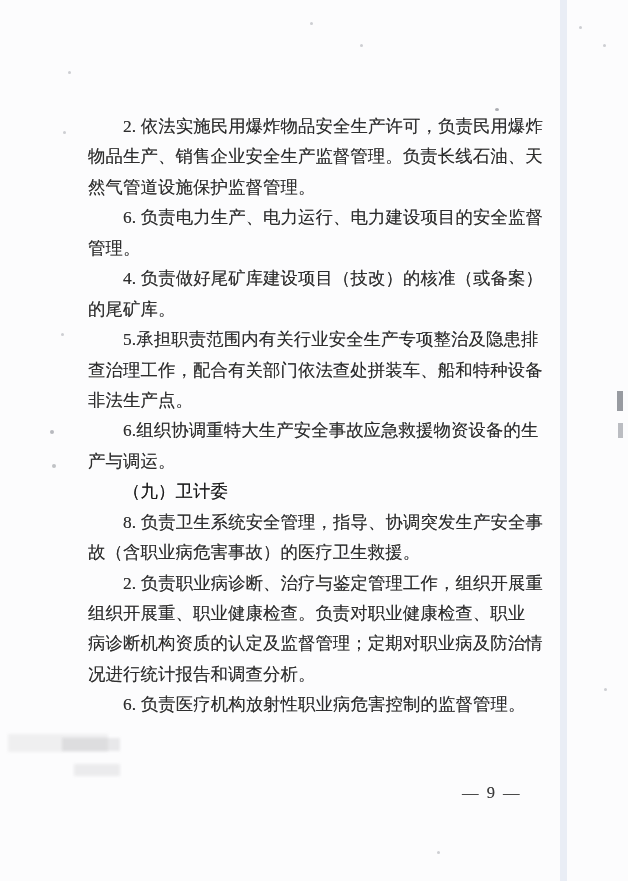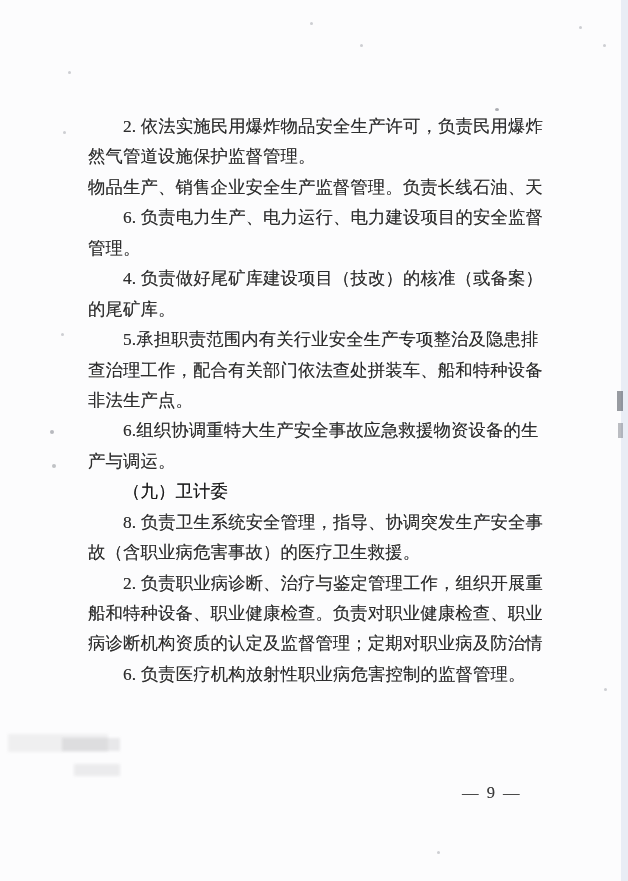--- a/index.html
+++ b/index.html
@@ -7,21 +7,21 @@
     padding: 0;
     width: 628px;
     height: 881px;
     background: var(--paper, #fcfcfd);
     overflow: hidden;
     font-family: "Liberation Serif", "DejaVu Serif", serif;
   }
   .page {
     position: absolute;
     left: 0; top: 0;
-    width: 628px; height: 881px;
+    width: 567px; height: 881px;
     background: var(--paper, #fcfcfd);
   }
   
   .edge-strip {
     position: absolute;
     top: 0; right: 0;
     width: 7px; height: 881px;
     background: var(--edge_strip, #e9edf5);
   }
   .content {
@@ -76,37 +76,38 @@
   .sp11 { left: 310px; top: 22px;  }
   .sp12 { left: 360px; top: 44px;  }
 </style>
 </head>
 <body>
 
 <div class="page">
 
   <div class="content">
     <div class="line indent">2. 依法实施民用爆炸物品安全生产许可，负责民用爆炸</div>
+    <div class="line">物品生产、销售企业安全生产监督管理。负责长线石油、天</div>
     <div class="line">然气管道设施保护监督管理。</div>
-    <div class="line">物品生产、销售企业安全生产监督管理。负责长线石油、天</div>
     <div class="line indent">6. 负责电力生产、电力运行、电力建设项目的安全监督</div>
     <div class="line">管理。</div>
     <div class="line indent">4. 负责做好尾矿库建设项目（技改）的核准（或备案）</div>
     <div class="line">的尾矿库。</div>
     <div class="line indent">5.承担职责范围内有关行业安全生产专项整治及隐患排</div>
     <div class="line">查治理工作，配合有关部门依法查处拼装车、船和特种设备</div>
     <div class="line">非法生产点。</div>
     <div class="line indent">6.组织协调重特大生产安全事故应急救援物资设备的生</div>
     <div class="line">产与调运。</div>
     <div class="line indent heading">（九）卫计委</div>
     <div class="line indent">8. 负责卫生系统安全管理，指导、协调突发生产安全事</div>
     <div class="line">故（含职业病危害事故）的医疗卫生救援。</div>
     <div class="line indent">2. 负责职业病诊断、治疗与鉴定管理工作，组织开展重</div>
-    <div class="line">船和特种设备、职业健康检查。负责对职业健康检查、职业</div>
+    <div class="line">组织开展重、职业健康检查。负责对职业健康检查、职业</div>
     <div class="line">病诊断机构资质的认定及监督管理；定期对职业病及防治情</div>
+    <div class="line">况进行统计报告和调查分析。</div>
     <div class="line indent">6. 负责医疗机构放射性职业病危害控制的监督管理。</div>
   </div>
 
   <div class="page-number">— 9 —</div>
 
   <div class="edge-strip"></div>
   <div class="smudge sm1"></div>
   <div class="smudge sm2"></div>
   <div class="streak stA"></div>
   <div class="streak stB"></div>

